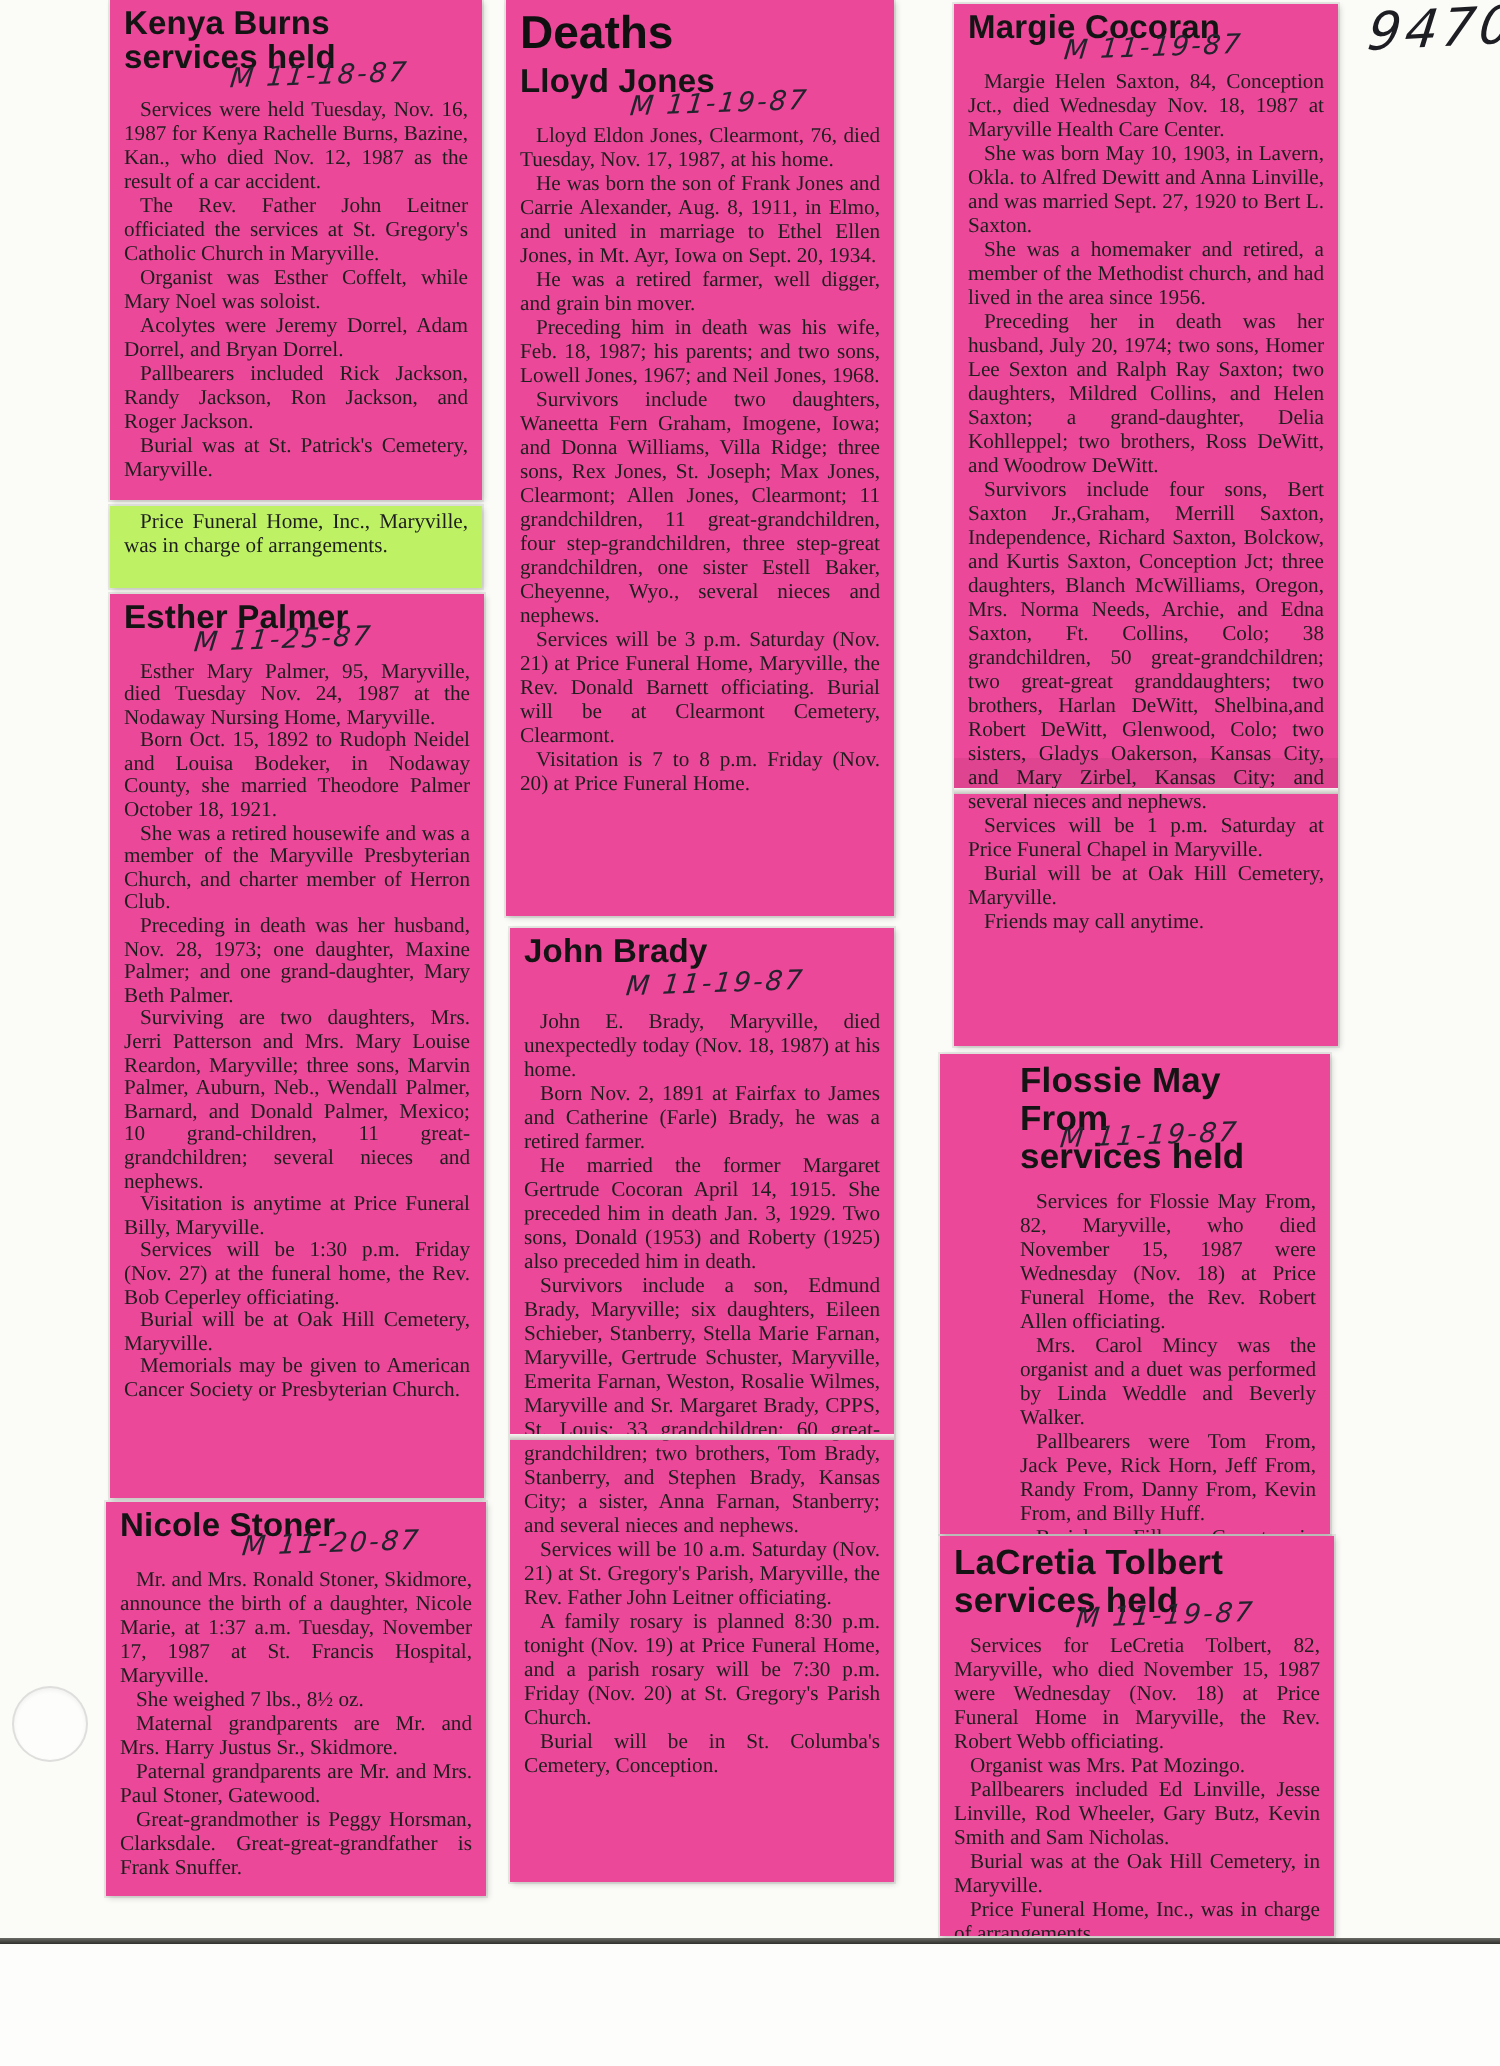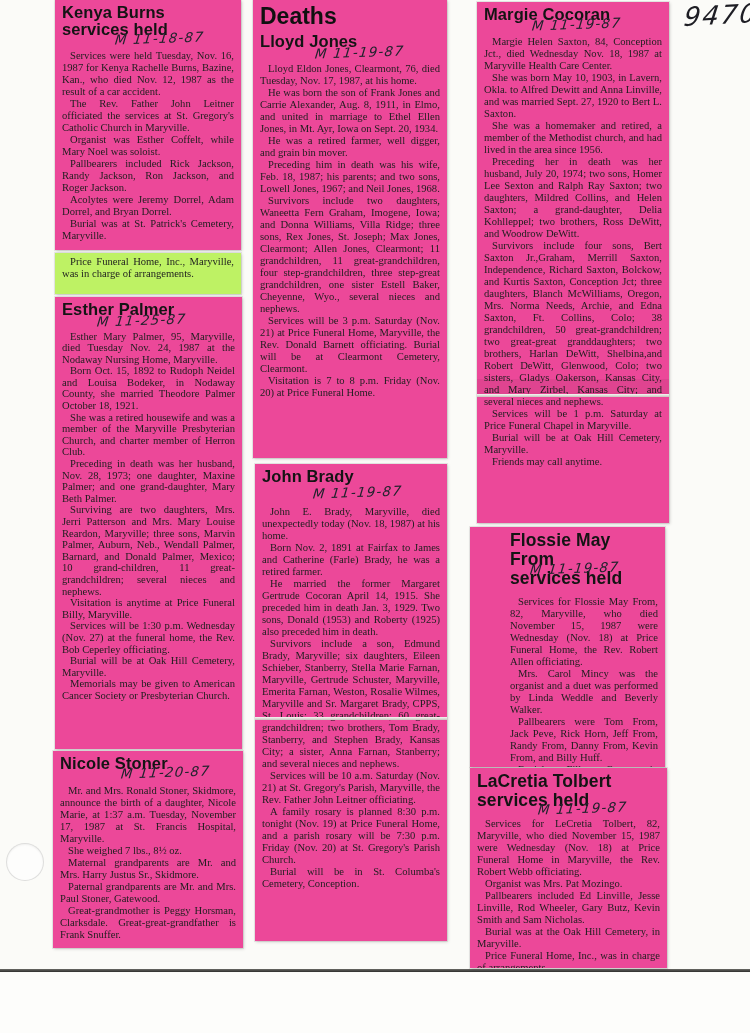--- a/index.html
+++ b/index.html
@@ -78,22 +78,22 @@
   <div class="clip" style="left:55px;top:0;width:186px;height:250px;">
     <div class="headline" style="line-height:17px;">
       <div>Kenya Burns</div>
       <div>services held</div>
     </div>
     <div class="hand" style="left:60px;top:30px;">M 11-18-87</div>
     <div class="cbody">
       <p>Services were held Tuesday, Nov. 16, 1987 for Kenya Rachelle Burns, Bazine, Kan., who died Nov. 12, 1987 as the result of a car accident.</p>
       <p>The Rev. Father John Leitner officiated the services at St. Gregory's Catholic Church in Maryville.</p>
       <p>Organist was Esther Coffelt, while Mary Noel was soloist.</p>
+      <p>Acolytes were Jeremy Dorrel, Adam Dorrel, and Bryan Dorrel.</p>
       <p>Pallbearers included Rick Jackson, Randy Jackson, Ron Jackson, and Roger Jackson.</p>
-      <p>Acolytes were Jeremy Dorrel, Adam Dorrel, and Bryan Dorrel.</p>
       <p>Burial was at St. Patrick's Cemetery, Maryville.</p>
     </div>
   </div>
 
   <div class="clip" style="left:55px;top:253px;width:186px;height:41px;background:#bef264;">
     <div class="cbody">
       <p>Price Funeral Home, Inc., Maryville, was in charge of arrangements.</p>
     </div>
   </div>
 
@@ -102,21 +102,21 @@
       <div>Esther Palmer</div>
     </div>
     <div class="hand" style="left:42px;top:15px;">M 11-25-87</div>
     <div class="cbody tight">
       <p>Esther Mary Palmer, 95, Maryville, died Tuesday Nov. 24, 1987 at the Nodaway Nursing Home, Maryville.</p>
       <p>Born Oct. 15, 1892 to Rudoph Neidel and Louisa Bodeker, in Nodaway County, she married Theodore Palmer October 18, 1921.</p>
       <p>She was a retired housewife and was a member of the Maryville Presbyterian Church, and charter member of Herron Club.</p>
       <p>Preceding in death was her husband, Nov. 28, 1973; one daughter, Maxine Palmer; and one grand-daughter, Mary Beth Palmer.</p>
       <p>Surviving are two daughters, Mrs. Jerri Patterson and Mrs. Mary Louise Reardon, Maryville; three sons, Marvin Palmer, Auburn, Neb., Wendall Palmer, Barnard, and Donald Palmer, Mexico; 10 grand-children, 11 great-grandchildren; several nieces and nephews.</p>
       <p>Visitation is anytime at Price Funeral Billy, Maryville.</p>
-      <p>Services will be 1:30 p.m. Wednesday (Nov. 27) at the funeral home, the Rev. Bob Ceperley officiating.</p>
+      <p>Services will be 1:30 p.m. Friday (Nov. 27) at the funeral home, the Rev. Bob Ceperley officiating.</p>
       <p>Burial will be at Oak Hill Cemetery, Maryville.</p>
       <p>Memorials may be given to American Cancer Society or Presbyterian Church.</p>
     </div>
   </div>
 
   <div class="clip" style="left:53px;top:751px;width:190px;height:197px;">
     <div class="headline">
       <div>Nicole Stoner</div>
     </div>
     <div class="hand" style="left:68px;top:13px;">M 11-20-87</div>

